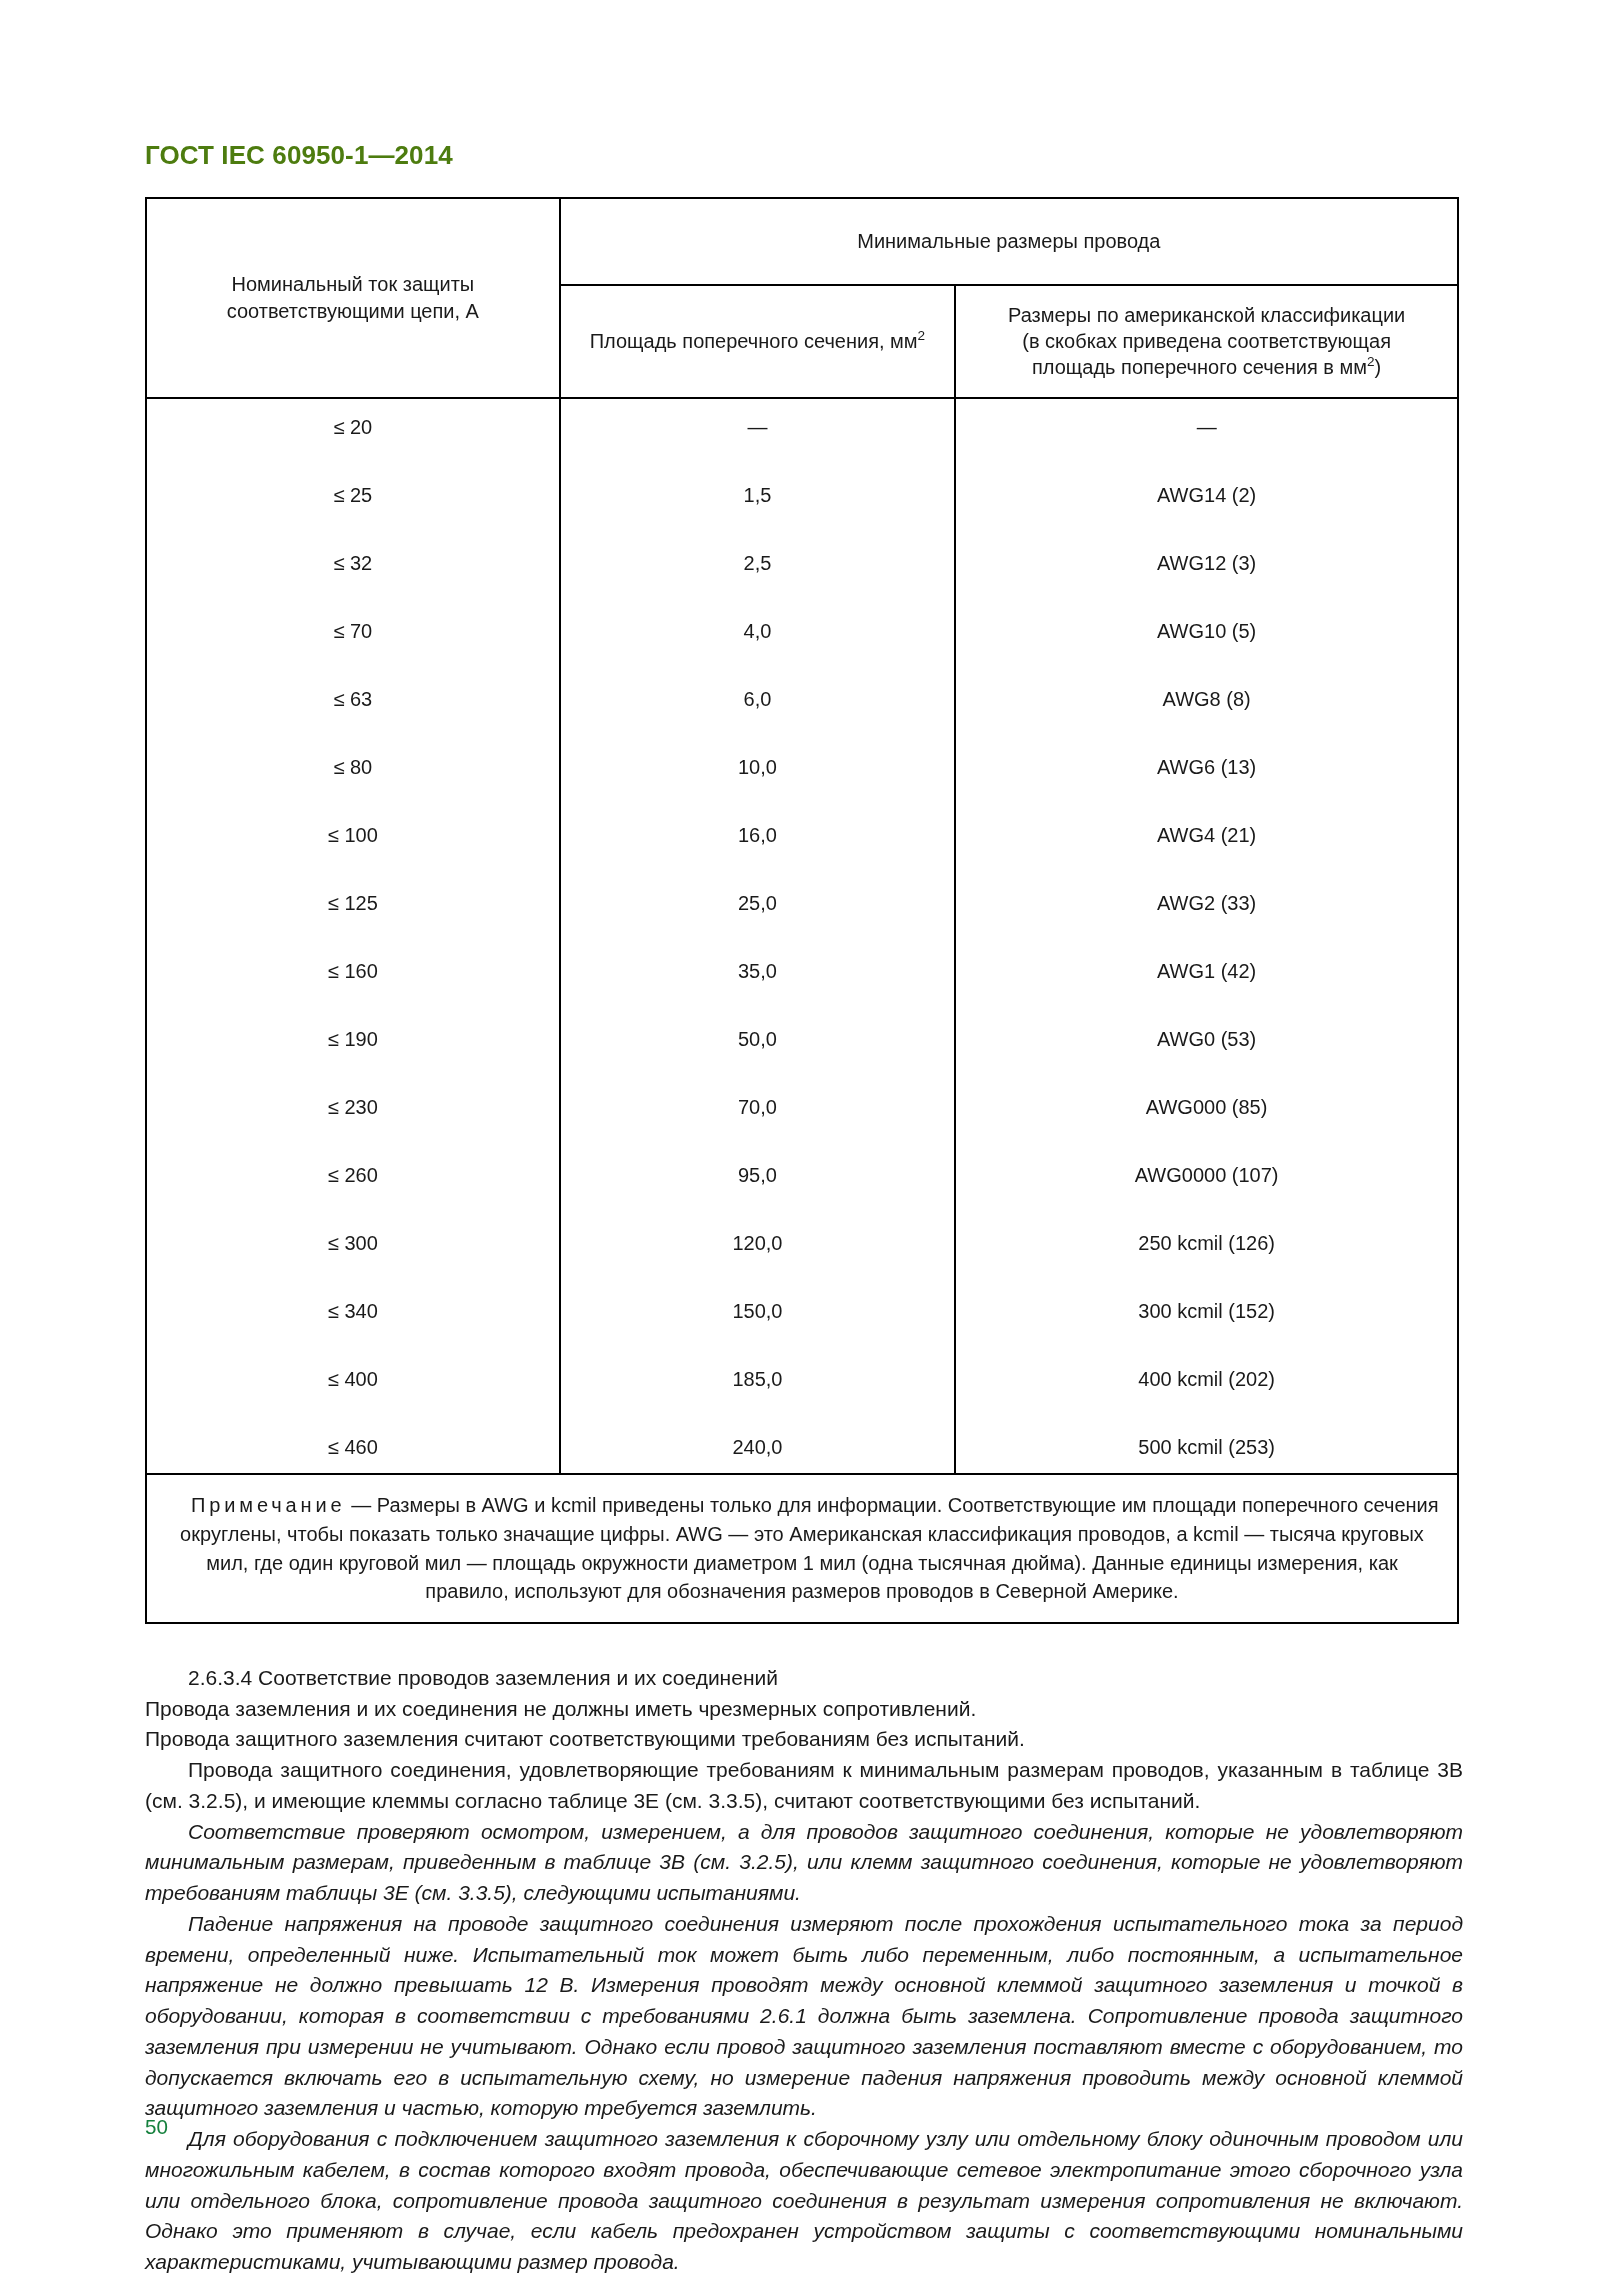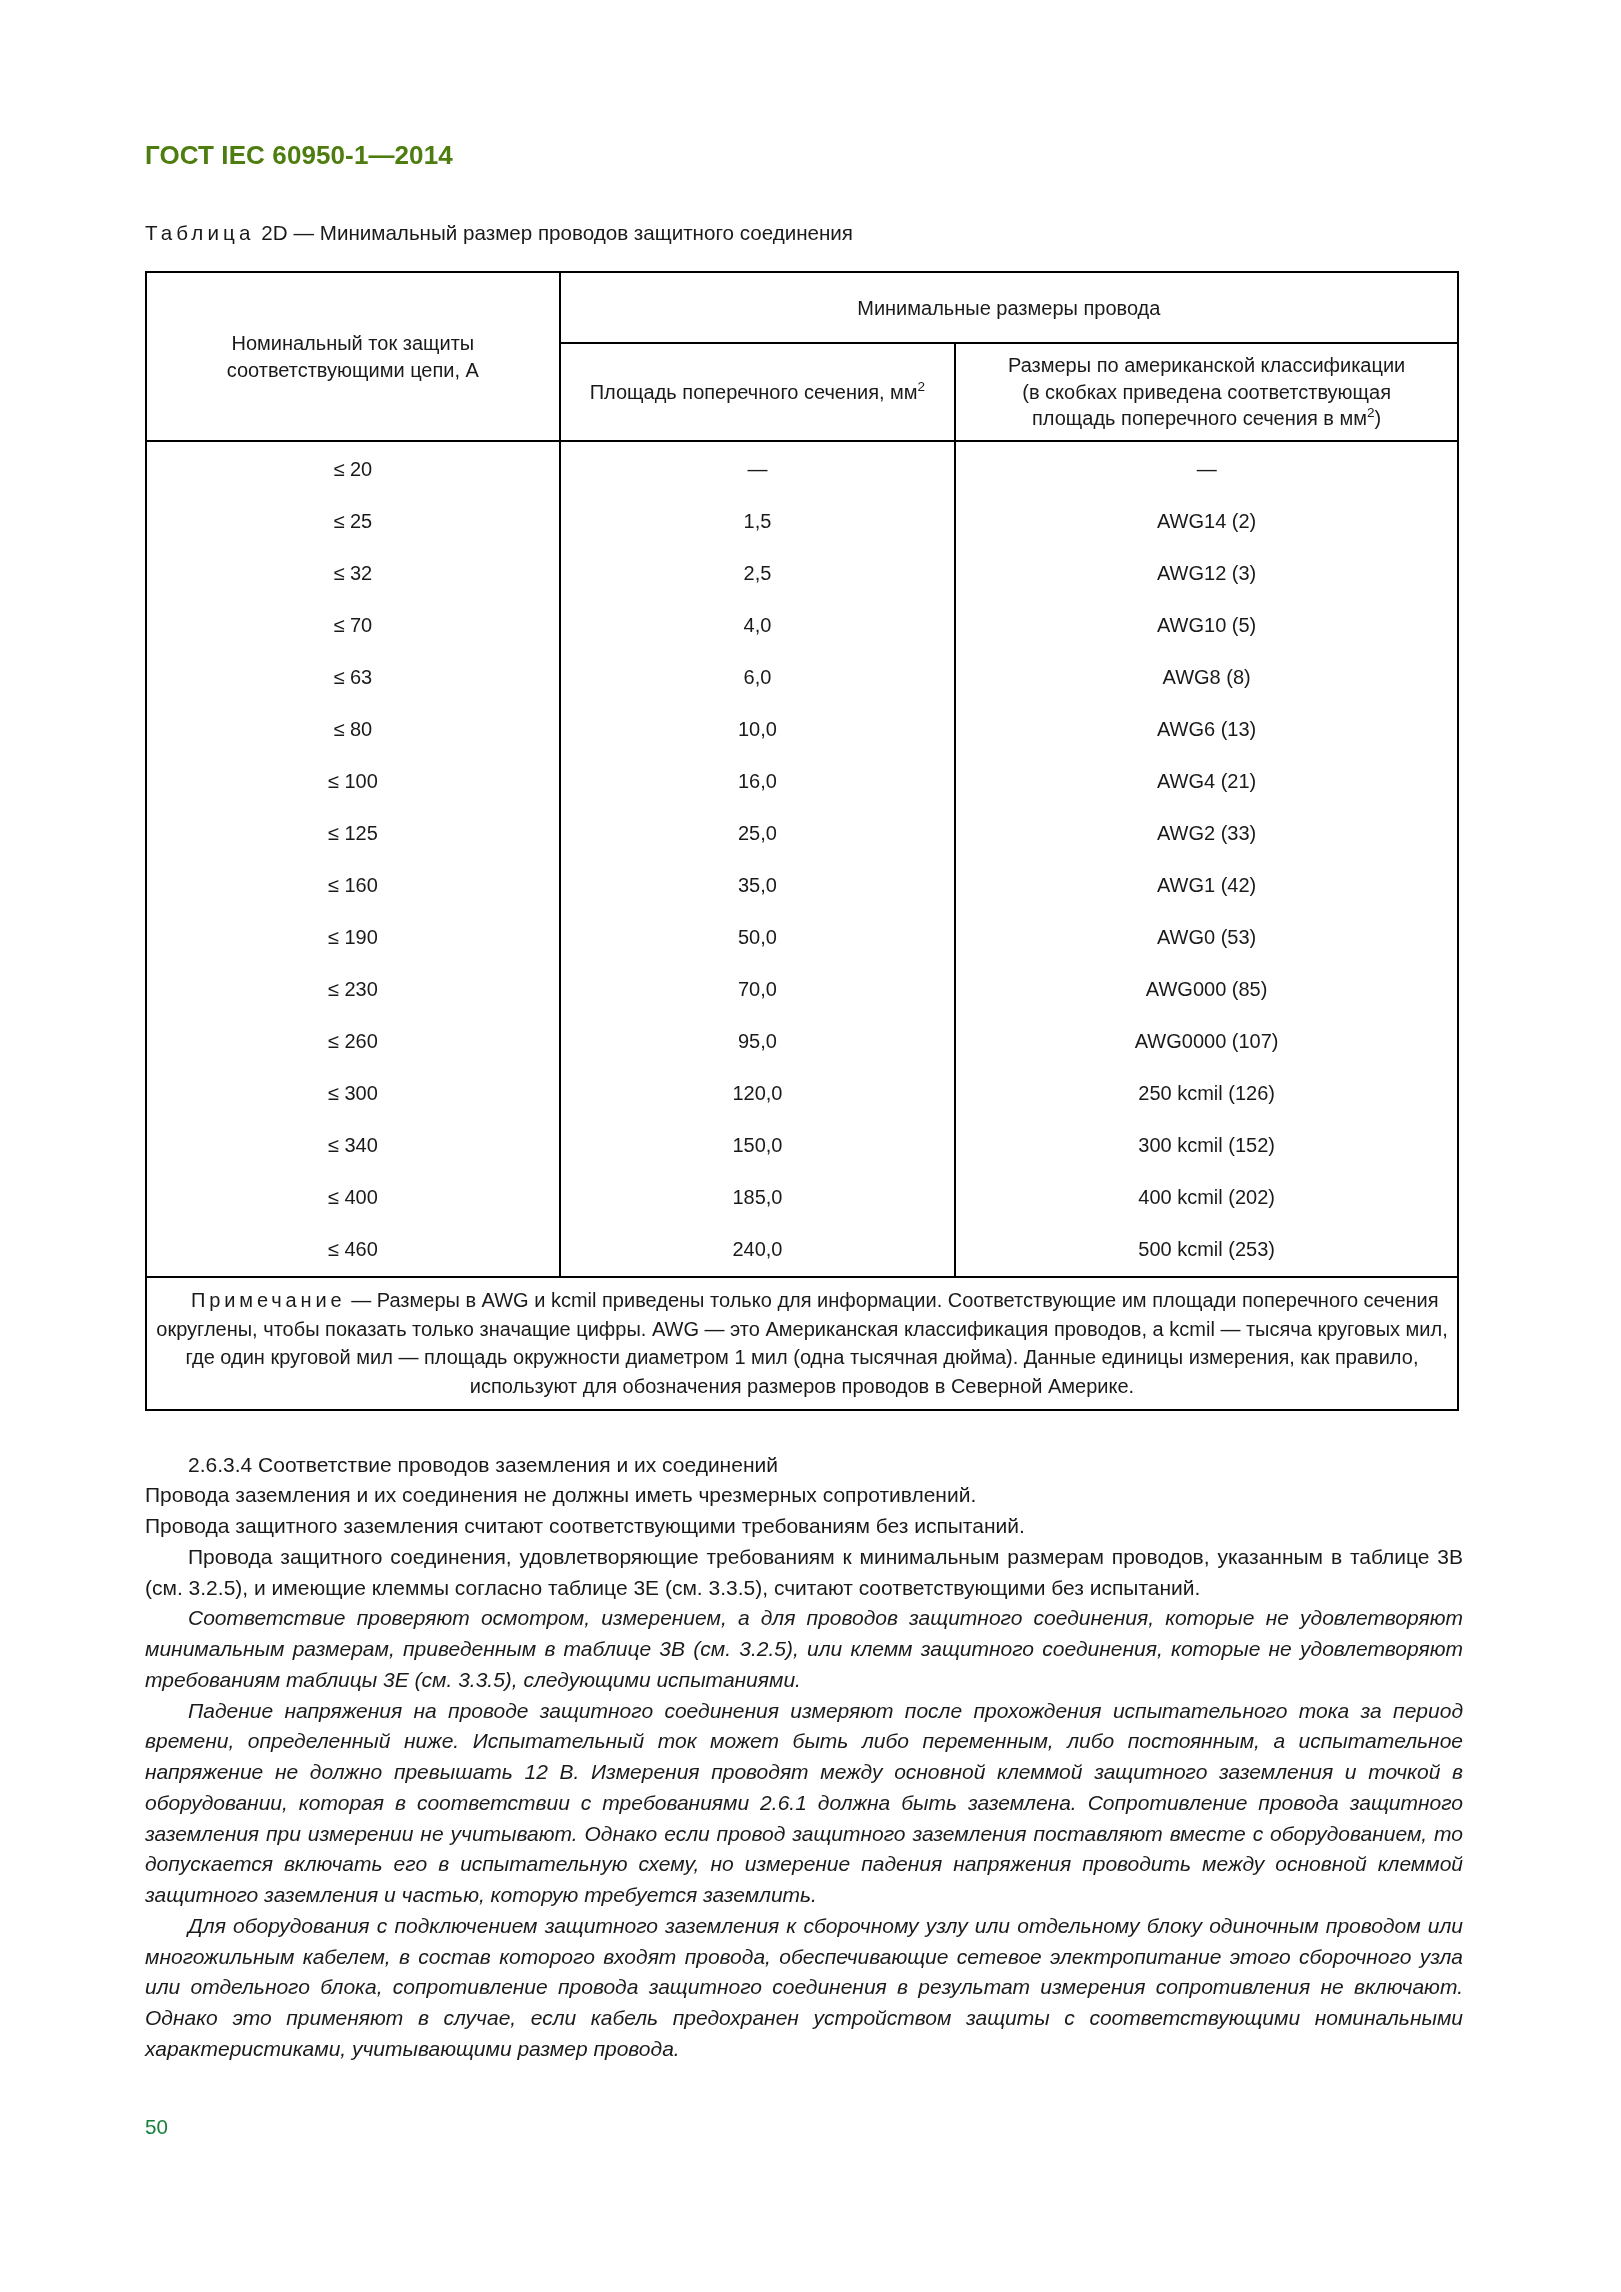--- a/index.html
+++ b/index.html
@@ -66,21 +66,21 @@
     width: 100%;
     table-layout: fixed;
     font-size: 20px;
   }
   table.data col.c1 { width: 31.5%; }
   table.data col.c2 { width: 30.2%; }
   table.data col.c3 { width: 38.3%; }
 
   table.data th,
   table.data td {
-    padding: 8px;
+    padding: 16px;
     margin: 0;
     vertical-align: middle;
     text-align: center;
     font-weight: normal;
   }
   .hdr-cell {
     padding: 9.8px 7.8px;
     line-height: 1.32;
     font-size: 20px;
   }
@@ -156,24 +156,20 @@
 </style>
 </head>
 <body>
 
 <div class="page">
 
   <div class="content">
 
     <div class="doc-header">ГОСТ IEC 60950-1—2014</div>
 
-    <div class="table-caption">
-      <span class="caption-word">Таблица</span><span class="caption-num">2D</span>
-      <span>— Минимальный размер проводов защитного соединения</span>
-    </div>
 
     <div class="tbl-wrap">
       <table class="data">
         <colgroup>
           <col class="c1">
             <col class="c2">
             <col class="c3">
         </colgroup>
         <thead>
           <tr>

